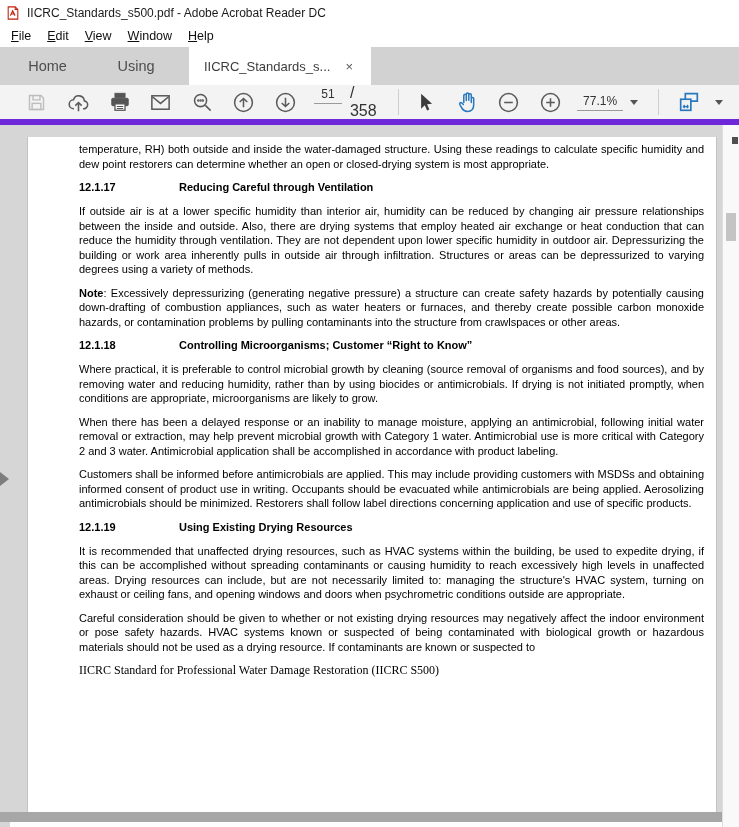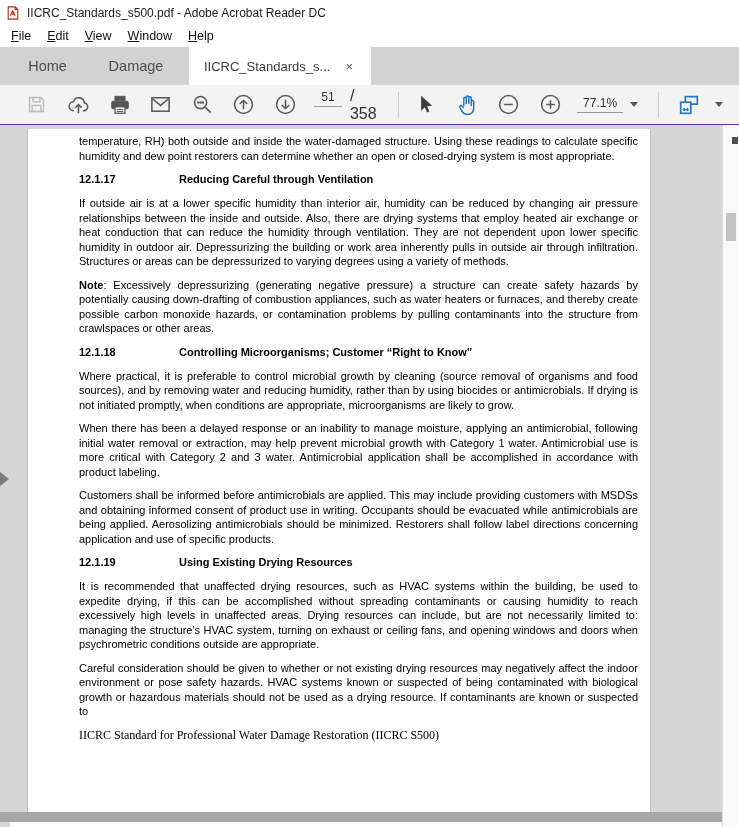--- a/index.html
+++ b/index.html
@@ -19,35 +19,35 @@
 
   
   .tabbar { height:38px; background:#d2d2d2; display:flex; align-items:stretch; flex:0 0 auto; }
   .tab { display:flex; align-items:center; justify-content:center; font-size:14.5px; color:#4e4e4e; }
   .tab-home { width:95px; }
   .tab-tools { width:82px; }
   .tab-doc { width:182px; background:#fff; font-size:13px; color:#3c3c3c; gap:12px; margin-left:12px; }
   .tab-doc .close { font-size:13px; color:#5a5a5a; line-height:1; padding:2px 3px; }
 
   
-  .toolbar { height:40px; background:#f3f3f3; border-bottom:1px solid #6d28d9; display:flex; align-items:center; padding:0 16px; flex:0 0 auto; }
+  .toolbar { height:40px; background:#f3f3f3; border-bottom:6px solid #6d28d9; display:flex; align-items:center; padding:0 16px; flex:0 0 auto; }
   .tbtn { width:24px; height:24px; display:flex; align-items:center; justify-content:center; margin:0 9px; }
   .tbtn svg { display:block; }
   .tb-sep { width:1px; height:26px; background:#cfcfcf; margin:0 6px; }
   .page-box { display:flex; align-items:baseline; margin:0 8px; }
   .page-input { width:28px; font-size:12px; color:#333; text-align:center; border:none; border-bottom:1px solid #9a9a9a; background:transparent; padding-bottom:2px; font-family:"Liberation Sans",sans-serif; }
   .page-total { font-size:16px; color:#333; margin-left:8px; }
   .zoom-box { display:flex; align-items:center; margin:0 6px; }
   .zoom-val { font-size:12px; color:#333; border-bottom:1px solid #9a9a9a; padding:0 6px 2px 6px; min-width:46px; text-align:center; }
   .caret { width:0; height:0; border-left:4px solid transparent; border-right:4px solid transparent; border-top:5px solid #555; margin-left:7px; }
   .caret.blue-adj { margin-left:5px; }
 
   
   .content { position:relative; flex:1 1 auto; background:#d6d6d6; overflow:hidden; }
-  .pdf-page { position:absolute; left:27px; top:4px; width:624px; height:687px; background:#fff; border-left:1px solid #c2c2c2; border-right:1px solid #c2c2c2; padding:5px 12px 0 51px; }
+  .pdf-page { position:absolute; left:27px; top:12px; width:690px; height:687px; background:#fff; border-left:1px solid #c2c2c2; border-right:1px solid #c2c2c2; padding:5px 12px 0 51px; }
   .page-gap { position:absolute; left:0; top:687px; width:722px; height:10px; background:#a7a7a7; }
   .next-page { position:absolute; left:10px; top:697px; width:712px; height:6px; background:#fdfdfd; }
 
   .body-para { font-size:11px; line-height:14.5px; color:#000; text-align:justify; margin:0 0 9px 0; }
   .section-heading { font-size:11px; line-height:15px; font-weight:bold; color:#000; margin:6px 0 9px 0; display:flex;gap:35px; }
   .sec-num { width:65px; flex:0 0 auto; }
   .page-number { text-align:center; font-size:11.5px; font-weight:bold; margin-top:14px; }
   .footer-line { text-align:left; font-size:12px; font-family:"Liberation Serif", serif; margin-top:8px; color:#000; }
 
   
@@ -76,21 +76,21 @@
   <div class="menubar">
     <span class="menu-item"><span class="accel">F</span><span>ile</span></span>
     <span class="menu-item"><span class="accel">E</span><span>dit</span></span>
     <span class="menu-item"><span class="accel">V</span><span>iew</span></span>
     <span class="menu-item"><span class="accel">W</span><span>indow</span></span>
     <span class="menu-item"><span class="accel">H</span><span>elp</span></span>
   </div>
 
   <div class="tabbar">
     <div class="tab tab-home">Home</div>
-    <div class="tab tab-tools">Damage</div>
+    <div class="tab tab-tools">Using</div>
     <div class="tab tab-doc">
       <span>IICRC_Standards_s...</span>
       <span class="close">×</span>
     </div>
   </div>
 
   <div class="toolbar">
     <span class="tbtn" title="Save">
       <svg width="21" height="21" viewBox="0 0 24 24" fill="none" stroke="#bdbdbd" stroke-width="1.6">
         <path d="M4 4h13l3 3v13H4z"></path>

